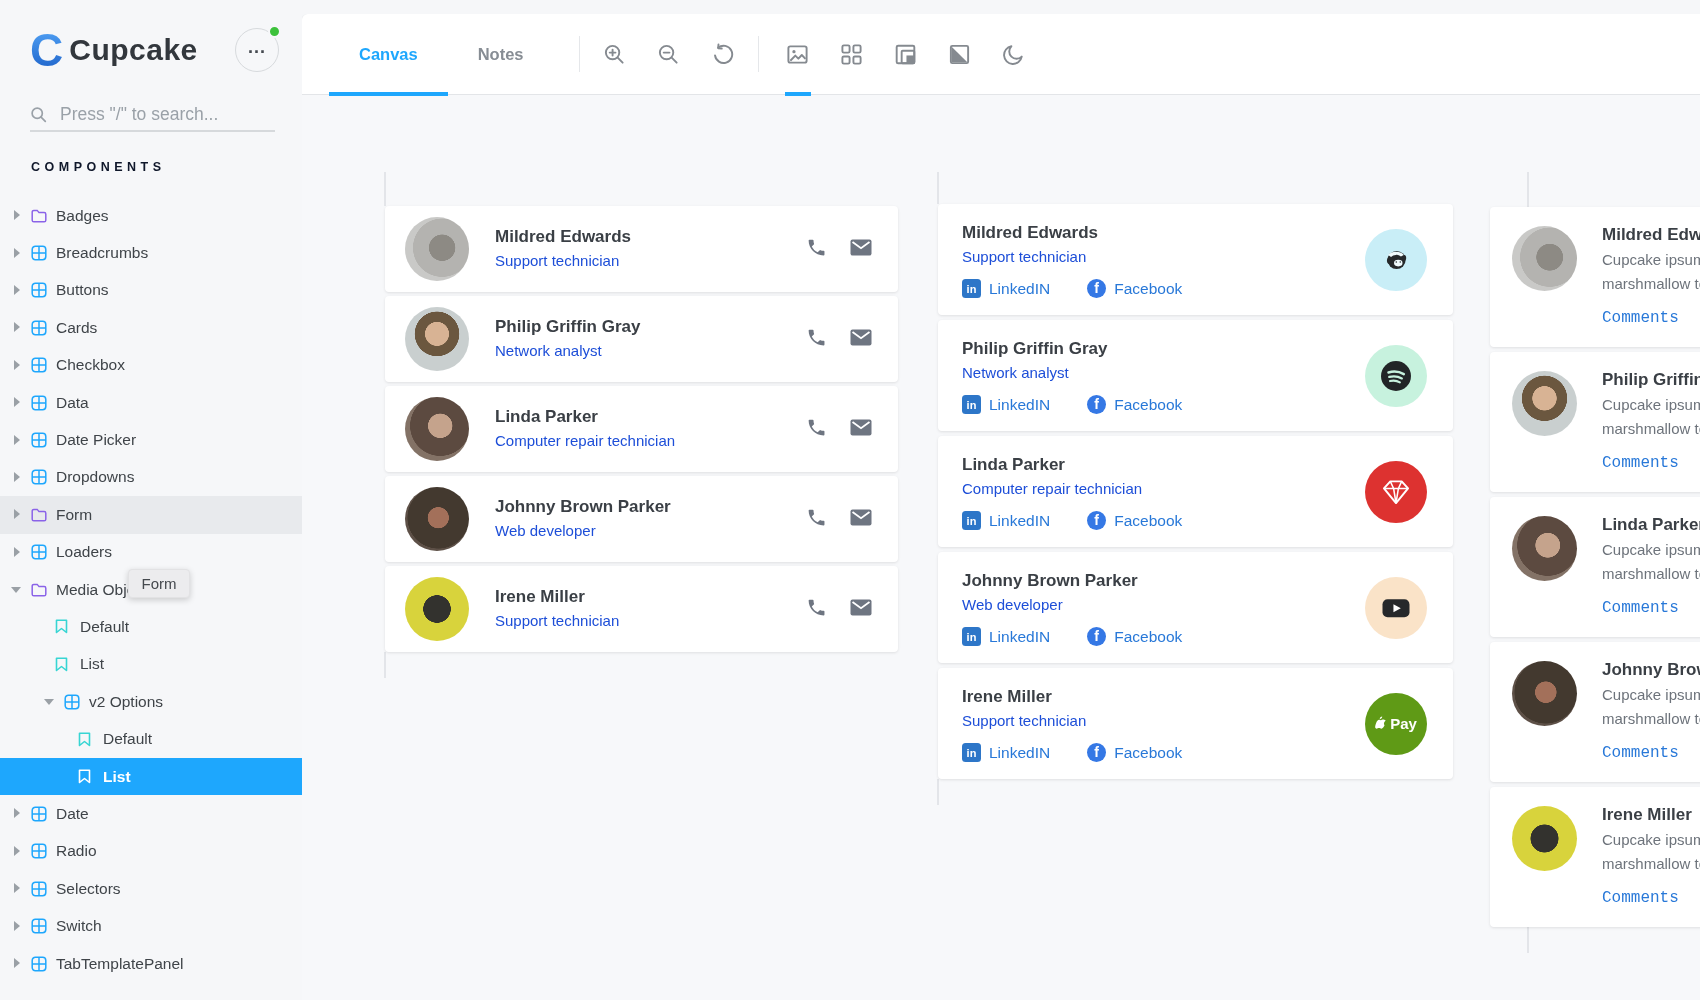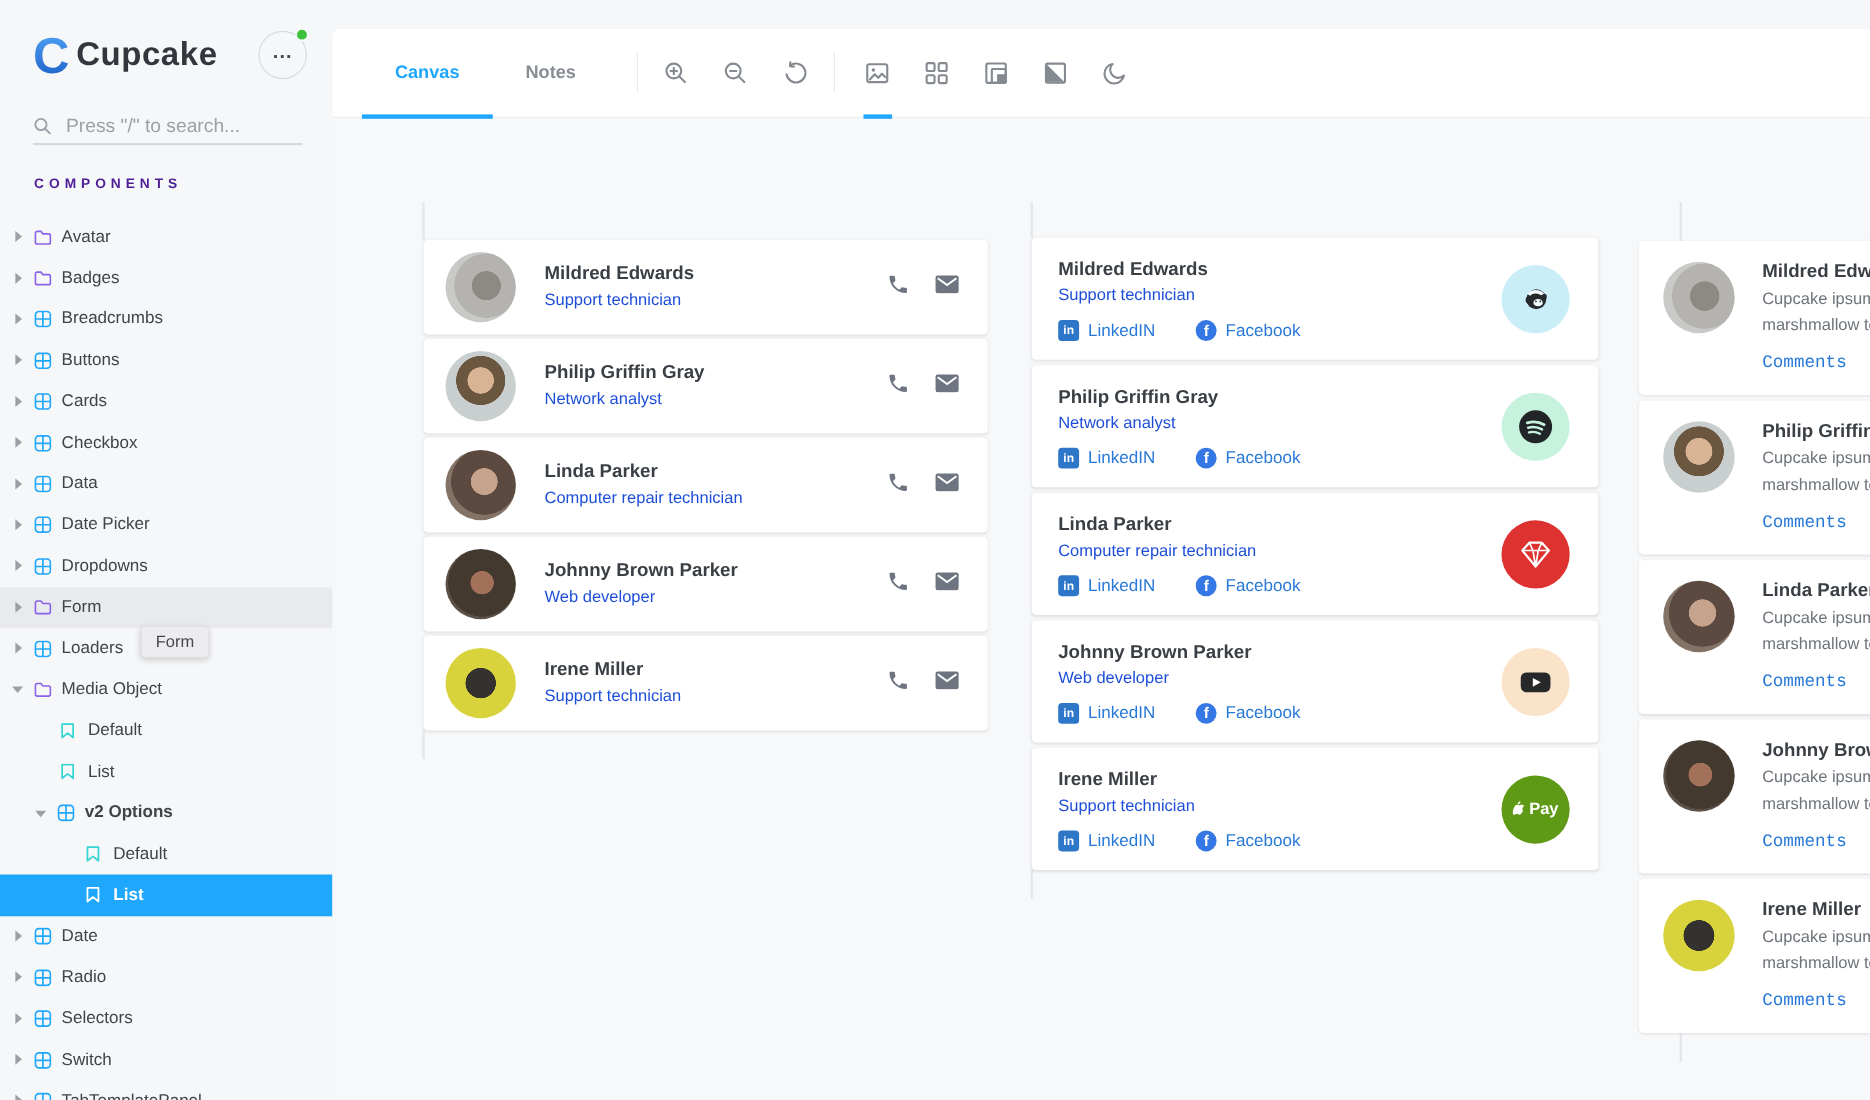--- a/index.html
+++ b/index.html
@@ -14,40 +14,40 @@
   .logo-text { font-size:30px; font-weight:800; color:#32373d; letter-spacing:0.5px; }
   .menu-btn { position:absolute; right:5px; top:2px; width:44px; height:44px; border-radius:50%; border:1px solid #d7dadd; display:flex; align-items:center; justify-content:center; cursor:pointer; }
   .menu-dots { color:#44494f; font-size:18px; font-weight:700; letter-spacing:1px; line-height:10px; padding-bottom:6px;}
   .menu-badge { position:absolute; right:-3px; top:-4px; width:13px; height:13px; border-radius:50%; background:#3cc13b; border:2px solid #f6f7f9; }
 
   .search-row { position:absolute; left:30px; top:98px; width:245px; height:34px; border-bottom:2px solid #d6d9dc; display:flex; align-items:center; }
   .search-row svg { flex:0 0 auto; margin-right:13px; }
   .search-input { border:none; outline:none; background:transparent; font-size:17.5px; color:#5a6066; width:200px; font-family:inherit; }
   .search-input::placeholder { color:#9aa1a8; }
 
-  .section-label { position:absolute; left:31px; top:160px; font-size:12.5px; font-weight:700; letter-spacing:4.5px; color:#4c1d95; }
+  .section-label { position:absolute; left:31px; top:160px; font-size:12.5px; font-weight:700; letter-spacing:4.5px; color:#0f172a; }
 
   .tree { position:absolute; left:0; top:197px; width:302px; list-style:none; }
   .tree li { height:37.4px; display:flex; align-items:center; font-size:15.5px; color:#3f4449; cursor:pointer; position:relative; }
   .tree li .caret { width:9px; height:9px; margin-right:9px; flex:0 0 auto; position:relative; }
   .caret-right::before { content:""; position:absolute; left:1px; top:-1px; border-left:6px solid #9aa0a6; border-top:5px solid transparent; border-bottom:5px solid transparent; }
   .caret-down::before { content:""; position:absolute; left:-2px; top:2px; border-top:6px solid #9aa0a6; border-left:5px solid transparent; border-right:5px solid transparent; }
   .tree li .tree-ico { width:16px; height:16px; margin-right:9px; flex:0 0 auto; display:flex; align-items:center; }
   .lvl1 { padding-left:13px; }
   .lvl2 { padding-left:55px; }
-  .lvl2c { padding-left:34px;font-weight:bold; }
+  .lvl2c { padding-left:46px; }
   .lvl3 { padding-left:78px; }
   .tree li.hovered { background:#e8eaed; }
   .tree li.selected { background:#1ea7fd; color:#ffffff; font-weight:700; }
   .tree li.selected .story-stroke { stroke:#ffffff; }
 
   .tooltip { position:absolute; left:128px; top:569px; min-width:62px; height:29px; background:#ececee; border:1px solid #e2e2e4; border-radius:4px; box-shadow:0 2px 6px rgba(0,0,0,0.18); display:flex; align-items:center; justify-content:center; font-size:15px; color:#45494e; z-index:20; padding:0 10px; }
 
   
-  .main { position:absolute; left:302px; top:12px; width:1398px; height:980px; background:#f6f7f9; }
+  .main { position:absolute; left:302px; top:0; width:1398px; height:980px; background:#f6f7f9; }
   .panel { position:absolute; left:0; top:14px; width:1398px; height:986px; background:#f7f8fa; border-radius:6px 0 0 0; box-shadow:-1px 0 0 rgba(0,0,0,0.03); overflow:hidden; }
   .toolbar { position:relative; height:81px; background:#ffffff; border-bottom:1px solid #e3e5e8; border-radius:6px 0 0 0; display:flex; align-items:center; }
   .tab { position:relative; height:81px; display:flex; align-items:center; padding:0 30px; font-size:16.5px; font-weight:700; color:#878d94; cursor:pointer; }
   .tab:first-child { margin-left:27px; }
   .tab.active { color:#1ea7fd; }
   .tab.active::after { content:""; position:absolute; left:0; right:0; bottom:-1px; height:4px; background:#1ea7fd; }
   .tb-divider { width:1px; height:36px; background:#e5e7ea; }
   .d1 { margin-left:25px; }
   .d2 { margin-left:22px; }
   .tb-btn { position:relative; width:26px; height:81px; display:flex; align-items:center; justify-content:center; cursor:pointer; }
@@ -127,29 +127,20 @@
     <div class="section-label">COMPONENTS</div>
 
     <ul class="tree">
       <li class="lvl1">
         <span class="caret caret-right"></span>
         <span class="tree-ico">
             <svg width="16" height="14" viewBox="0 0 16 14">
               <path d="M1.2 3 a1.6 1.6 0 0 1 1.6-1.6 h3.4 l1.8 2.2 h5.2 a1.6 1.6 0 0 1 1.6 1.6 v6 a1.6 1.6 0 0 1 -1.6 1.6 h-10.4 a1.6 1.6 0 0 1 -1.6 -1.6 z" fill="none" stroke="#8a63e8" stroke-width="1.5"></path>
             </svg>
           </span>
-        <span>Avatar</span>
-      </li>
-      <li class="lvl1">
-        <span class="caret caret-right"></span>
-        <span class="tree-ico">
-            <svg width="16" height="14" viewBox="0 0 16 14">
-              <path d="M1.2 3 a1.6 1.6 0 0 1 1.6-1.6 h3.4 l1.8 2.2 h5.2 a1.6 1.6 0 0 1 1.6 1.6 v6 a1.6 1.6 0 0 1 -1.6 1.6 h-10.4 a1.6 1.6 0 0 1 -1.6 -1.6 z" fill="none" stroke="#8a63e8" stroke-width="1.5"></path>
-            </svg>
-          </span>
         <span>Badges</span>
       </li>
       <li class="lvl1">
         <span class="caret caret-right"></span>
         <span class="tree-ico">
             <svg width="16" height="16" viewBox="0 0 16 16">
               <rect x="1.2" y="1.2" width="13.6" height="13.6" rx="3.2" fill="none" stroke="#1ea7fd" stroke-width="1.5"></rect>
               <line x1="8" y1="1.2" x2="8" y2="14.8" stroke="#1ea7fd" stroke-width="1.5"></line>
               <line x1="1.2" y1="8" x2="14.8" y2="8" stroke="#1ea7fd" stroke-width="1.5"></line>
             </svg>

